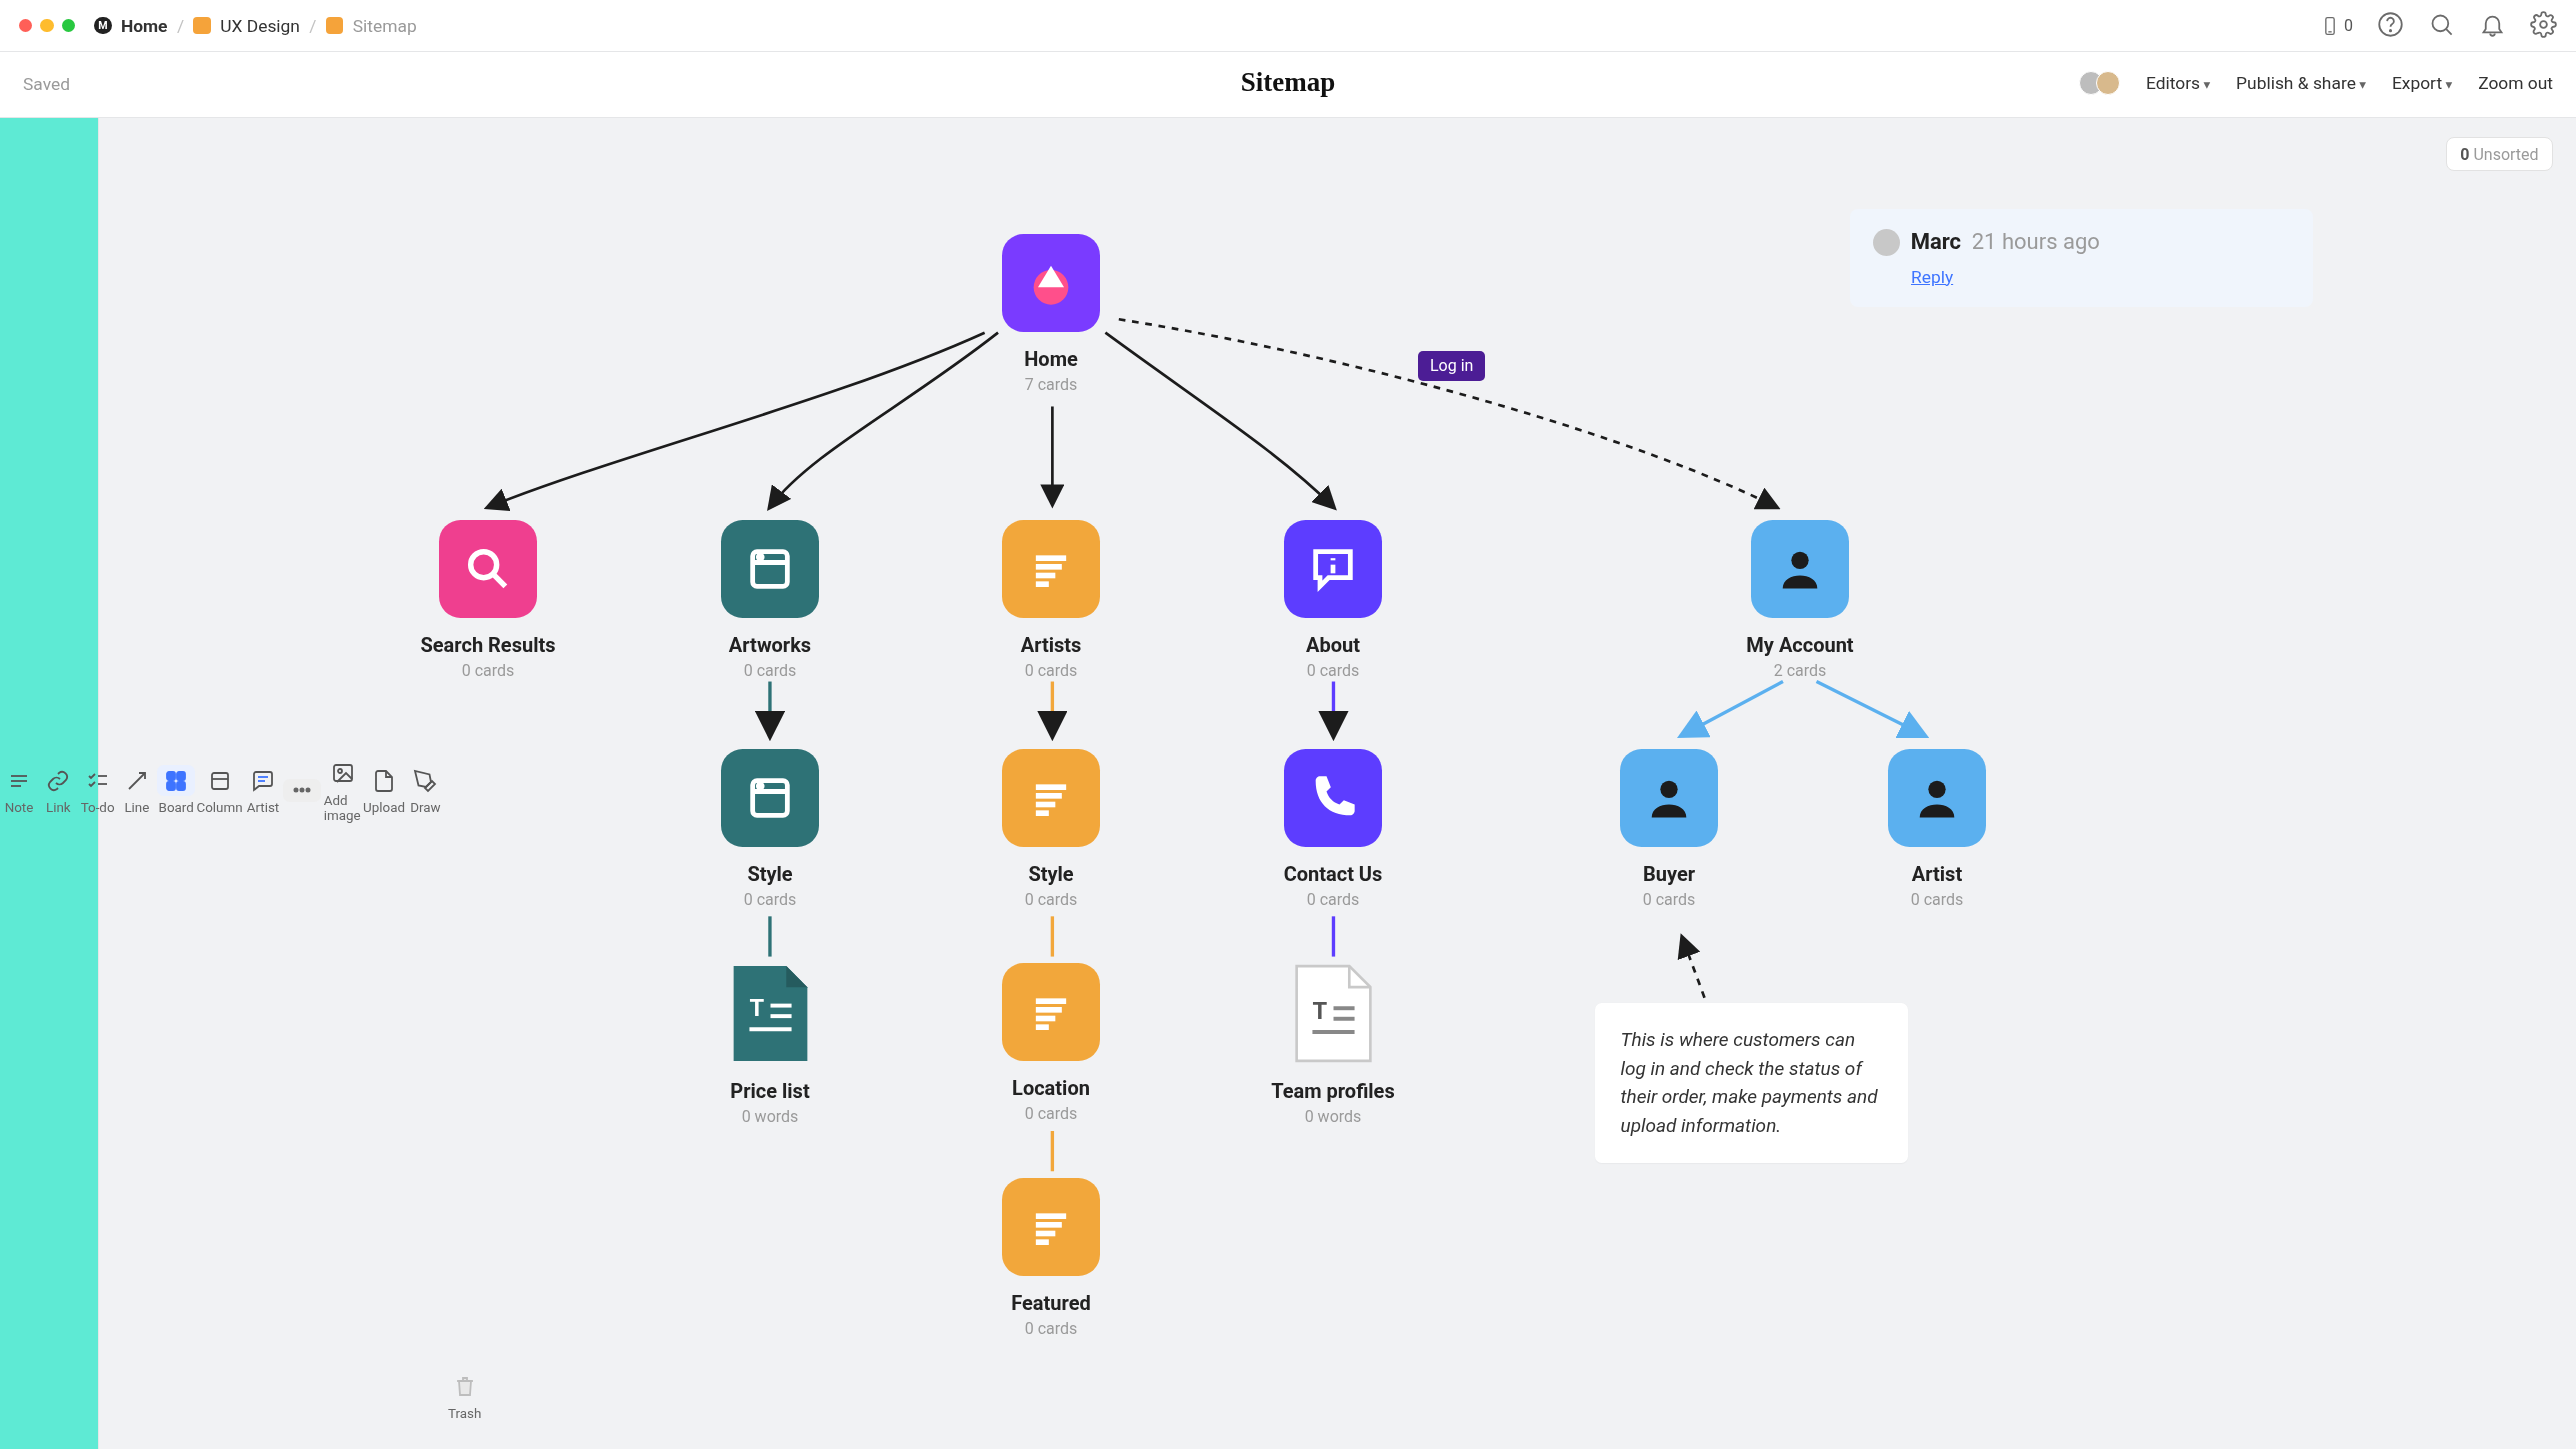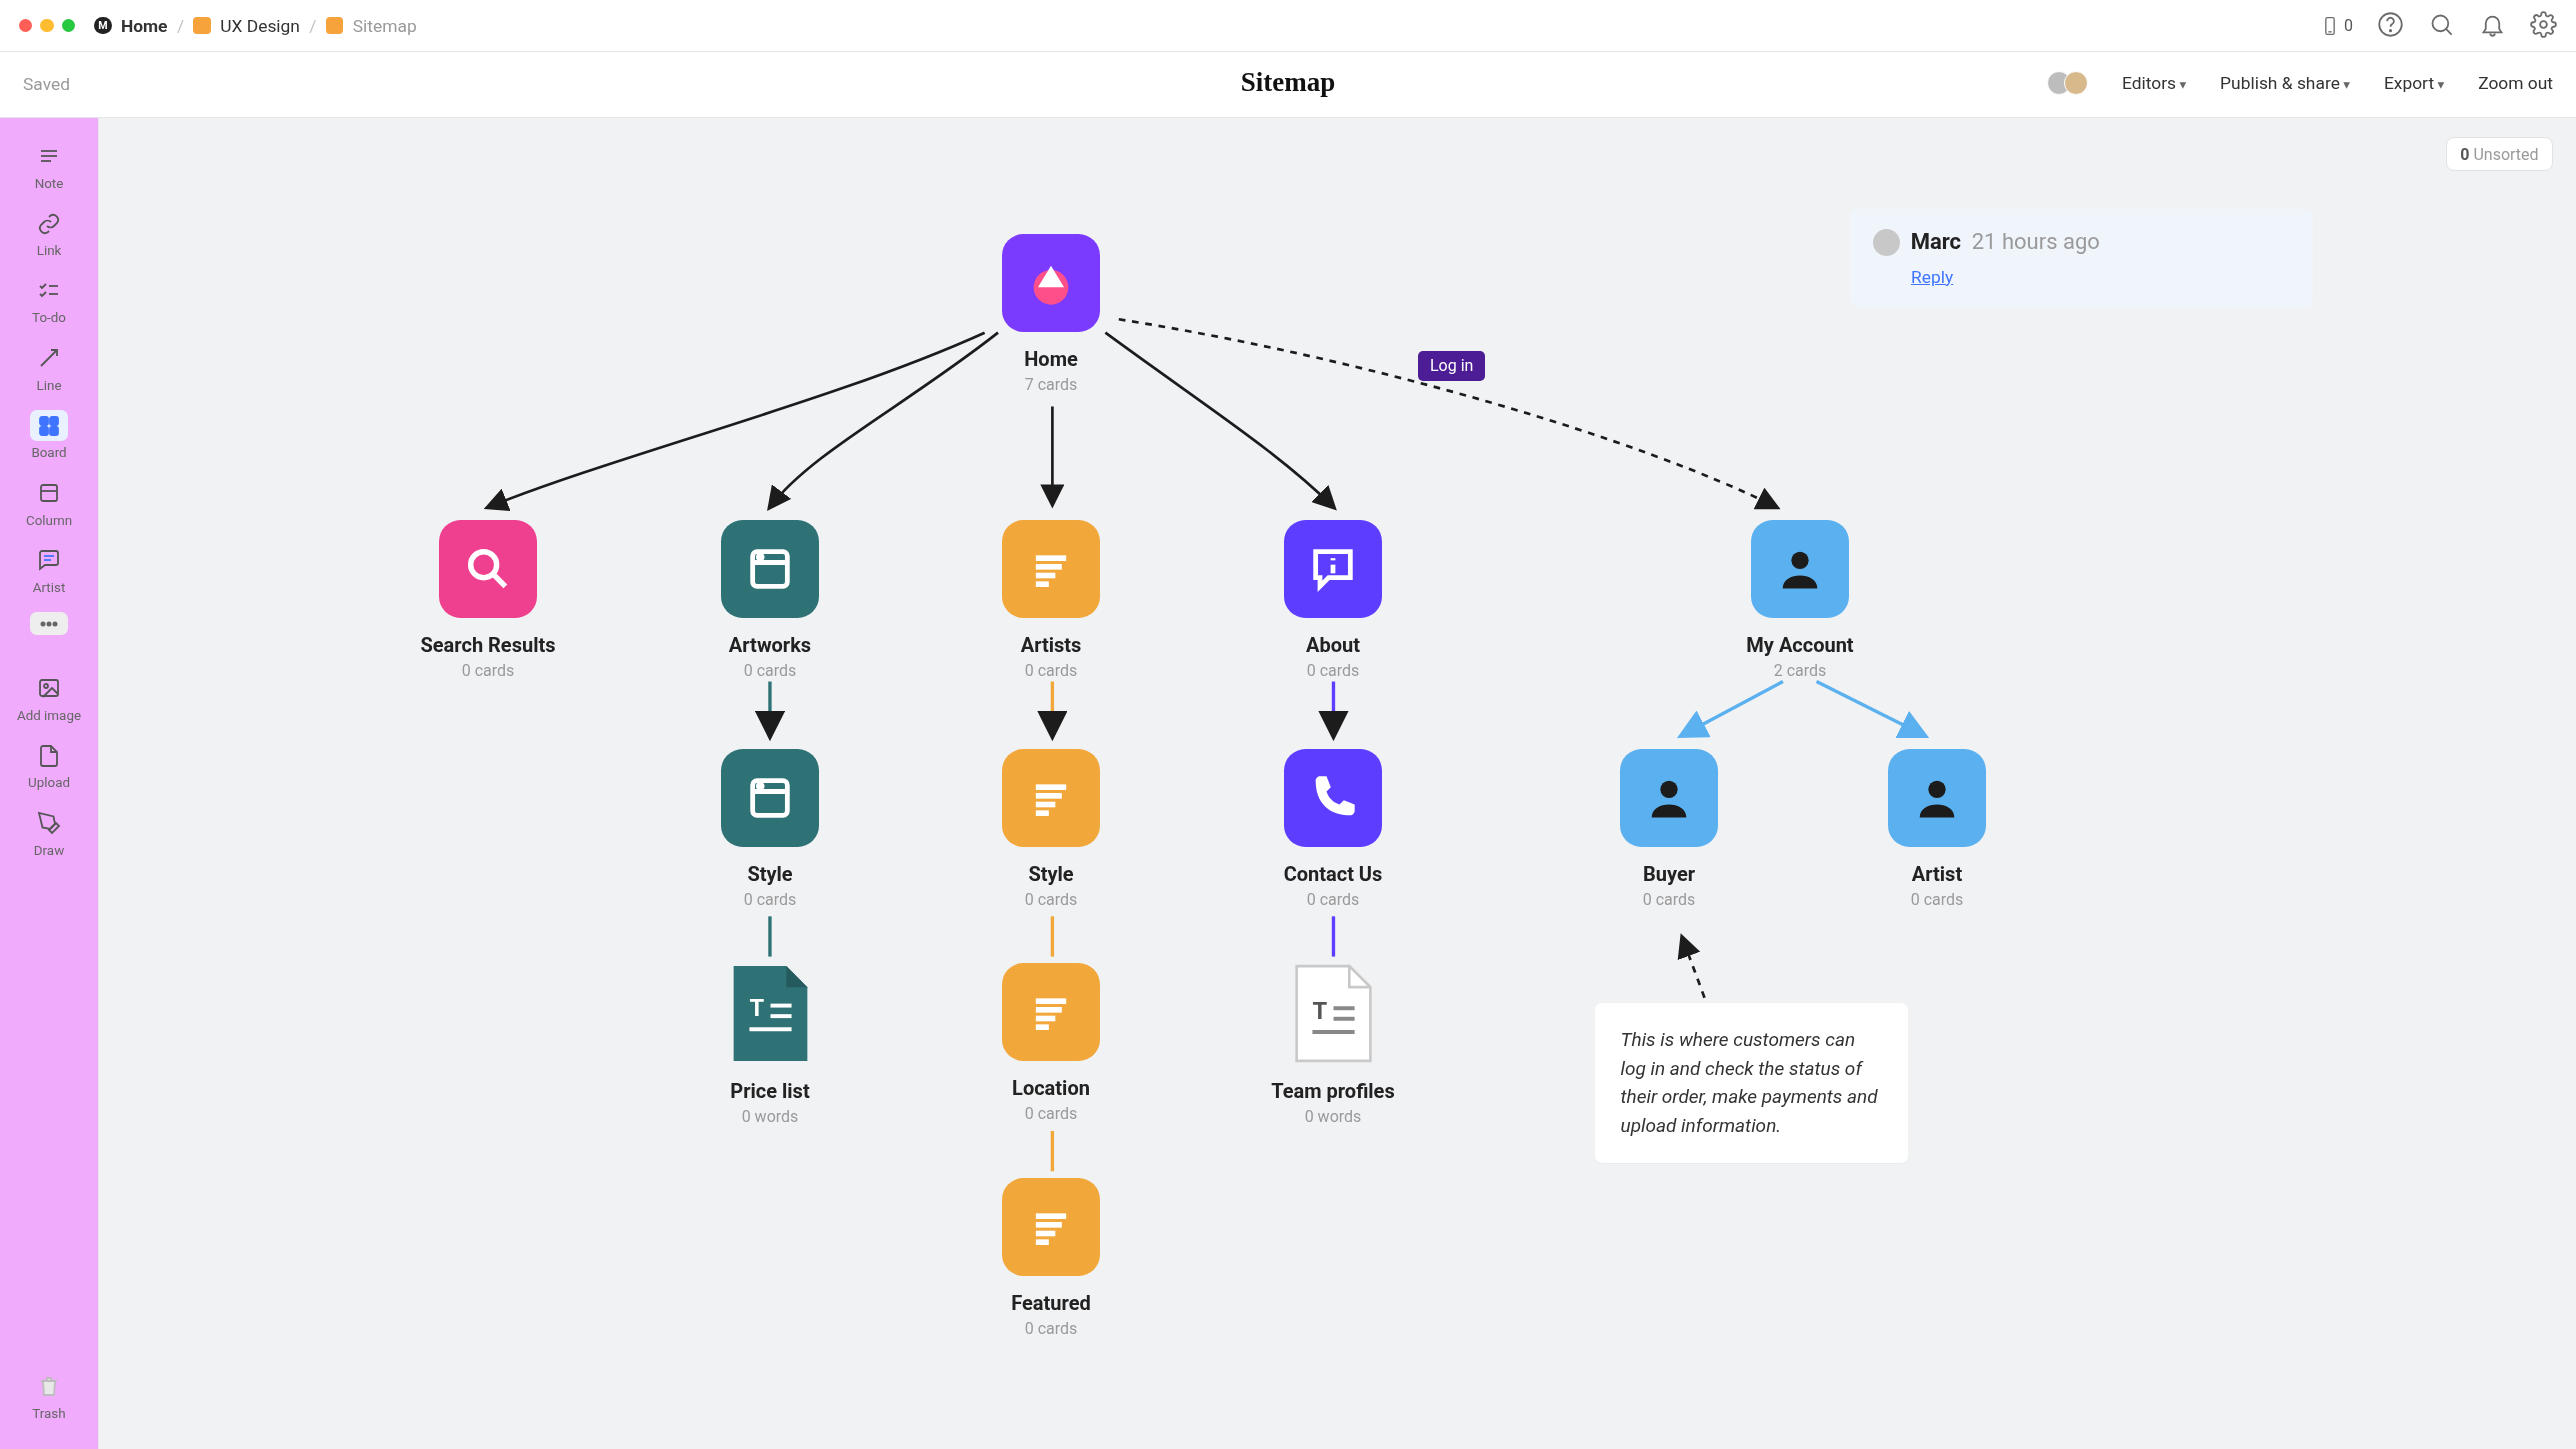--- a/index.html
+++ b/index.html
@@ -12,25 +12,25 @@
   .crumbs .sq { width:17.4px; height:17.4px; border-radius:4px; background:#f5a33a; }
   .crumbs .sqm { width:17.4px; height:17.4px; border-radius:50%; background:#222; color:#fff; display:flex; align-items:center; justify-content:center; font-size:10.7px; font-weight:700;}
   .crumbs .sl { color:#c3c3c3; }
   .crumbs .dim { color:#9a9a9a; }
   .topbar-right { margin-left:auto; display:flex; align-items:center; gap:24px; color:#555; }
   .icon-btn svg { width:27px; height:27px; stroke:#6b6b6b; fill:none; stroke-width:1.6; }
   .mobile-pill { display:flex; align-items:center; gap:4px; font-size:16px; color:#555;}
   .subbar { position:absolute; left:0; top:52px; right:0; height:66px; background:#fff; border-bottom:0.7px solid #e5e6e8; }
   .subbar .saved { position:absolute; left:23px; top:21.5px; font-size:17.4px; color:#9a9a9a; }
   .subbar .title { position:absolute; left:50%; top:14.8px; transform:translateX(-50%); font-size:27px; font-weight:700; font-family:Georgia, "Times New Roman", serif; color:#111; }
-  .subbar .right { position:absolute; right:23px; top:19px; display:flex; align-items:center; gap:34px; font-size:17.4px; color:#333; }
+  .subbar .right { position:absolute; right:23px; top:19px; display:flex; align-items:center; gap:26px; font-size:17.4px; color:#333; }
   .avatars { display:flex; }
   .avatars .av { width:24px; height:24px; border-radius:50%; border:1.3px solid #fff; background:#bdbdbd; margin-left:-6.7px; }
   .drop::after { content:" ▾"; font-size:13.4px; color:#666; }
-  .leftbar { position:absolute; left:0; top:118px; bottom:0; width:99px; background:#f0abfc; border-right:0.7px solid #e5e6e8; display:flex; flex-direction:column; align-items:center; padding-top:16px; gap:1.3px; }
+  .leftbar { position:absolute; left:0; top:118px; bottom:0; width:99px; background:#5eead4; border-right:0.7px solid #e5e6e8; display:flex; flex-direction:row; align-items:center; padding-top:16px; gap:1.3px; }
   .tool { width:100%; display:flex; flex-direction:column; align-items:center; gap:4px; padding:6.7px 0 9.4px; cursor:pointer; }
   .tool .ib { width:38px; height:31px; border-radius:6.7px; display:flex; align-items:center; justify-content:center; }
   .tool.active .ib { background:#e9f0ff; }
   .tool .ib svg { width:24px; height:24px; stroke:#555; fill:none; stroke-width:1.8; }
   .tool.active .ib svg { stroke:#3e74ff; fill:#3e74ff; }
   .tool .lbl { font-size:13.4px; color:#666; }
   .tool.more .ib { background:#eee; border-radius:6.7px; width:38px; height:23px;}
   .tool.more .ib svg{stroke:#666;}
   .tool.trash { margin-top:auto; margin-bottom:19px; }
   .tool.trash .ib svg { stroke:#bdbdbd; fill:#e8e8e8; }

